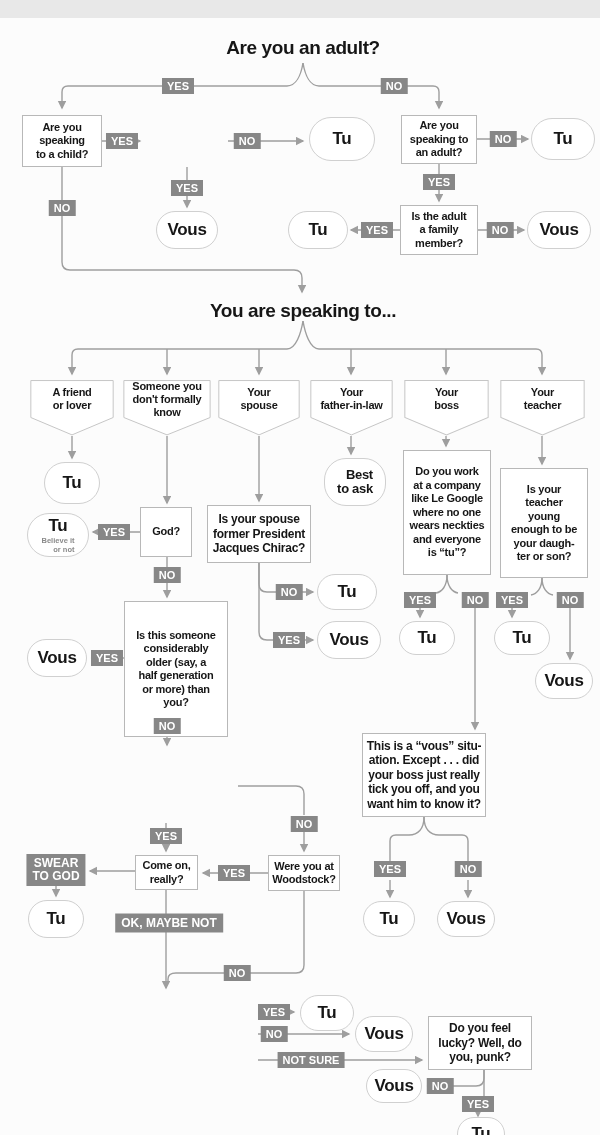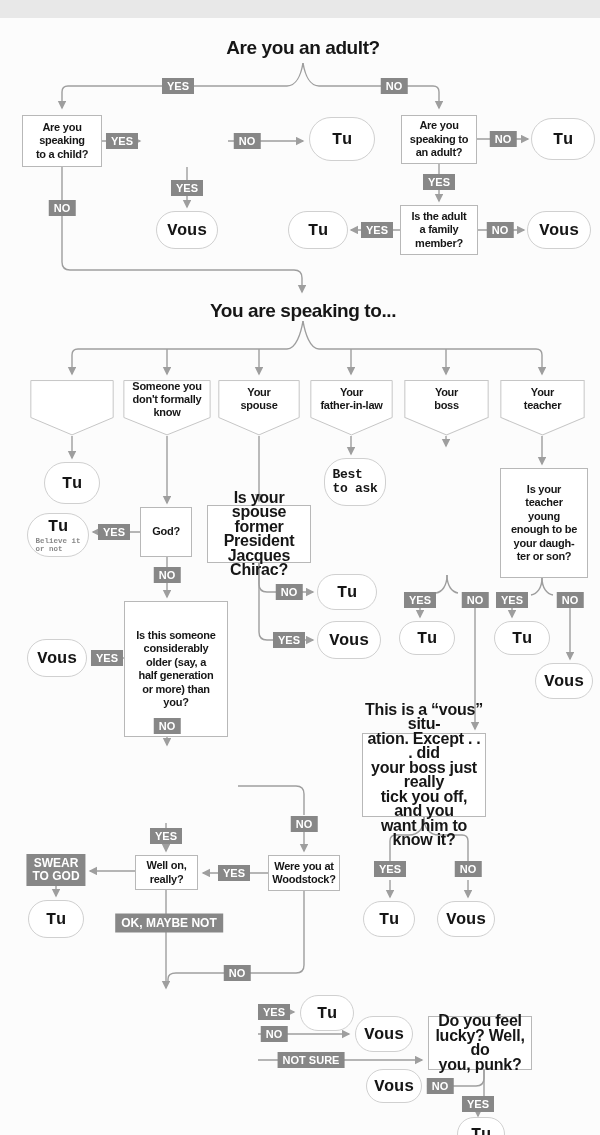--- a/index.html
+++ b/index.html
@@ -15,26 +15,26 @@
     position:absolute;transform:translate(-50%,-50%);
     font-weight:bold;font-size:19px;letter-spacing:-0.4px;white-space:nowrap;
   }
   .qbox{
     position:absolute;box-sizing:border-box;background:#fff;
     border:1px solid #b8b8b8;
     display:flex;align-items:center;justify-content:center;text-align:center;
     font-weight:bold;font-size:11px;line-height:13.5px;letter-spacing:-0.25px;
     white-space:pre-line;padding:2px;
   }
-  .qbox.big{font-size:16px;line-height:14.5px;}
+  .qbox.big{font-size:12px;line-height:14.5px;}
   .oval{
     position:absolute;transform:translate(-50%,-50%);box-sizing:border-box;
     background:#fff;border:1.5px solid #d0d0d0;border-radius:22px;
     display:flex;flex-direction:column;align-items:center;justify-content:center;
-    font-weight:bold;font-size:17px;letter-spacing:-0.3px;text-align:left;font-family:Liberation Mono, monospace;
+    font-weight:bold;font-size:17px;letter-spacing:-0.3px;text-align:right;
   }
   .oval .sub{
     font-size:7.5px;line-height:8.5px;font-weight:bold;color:#8a8a8a;
     letter-spacing:0;white-space:pre-line;margin-top:1px;
   }
   .oval.ask{font-size:13px;line-height:14px;white-space:pre-line;}
   .badge{
     position:absolute;transform:translate(-50%,-50%);
     background:#878787;color:#fff;font-weight:bold;font-size:11px;line-height:12px;
     padding:2px 5px;text-align:center;white-space:pre-line;letter-spacing:0;
@@ -144,20 +144,22 @@
   <div class="qbox" style="left:400px;top:187px;width:78px;height:50px">Is the adult
 a family
 member?</div>
   <div class="badge" style="left:500px;top:212px">NO</div>
   <div class="oval" style="left:559px;top:212px;width:64px;height:38px">Vous</div>
 
   <div class="pent" style="left:30px;top:362px;width:84px;height:56px">
     <svg viewBox="0 0 100 100" preserveAspectRatio="none">
         <polygon points="1,1 99,1 99,67 50,98 1,67" fill="#ffffff" stroke="#c6c6c6" stroke-width="1" vector-effect="non-scaling-stroke"></polygon>
       </svg>
+    <div class="plabel">A friend
+or lover</div>
   </div>
   <div class="pent" style="left:123px;top:362px;width:88px;height:56px">
     <svg viewBox="0 0 100 100" preserveAspectRatio="none">
         <polygon points="1,1 99,1 99,67 50,98 1,67" fill="#ffffff" stroke="#c6c6c6" stroke-width="1" vector-effect="non-scaling-stroke"></polygon>
       </svg>
     <div class="plabel">Someone you
 don't formally
 know</div>
   </div>
   <div class="pent" style="left:218px;top:362px;width:82px;height:56px">
@@ -213,20 +215,27 @@
 former President
 Jacques Chirac?</div>
   <div class="badge" style="left:289px;top:574px">NO</div>
   <div class="oval" style="left:347px;top:574px;width:60px;height:36px">Tu</div>
   <div class="badge" style="left:289px;top:622px">YES</div>
   <div class="oval" style="left:349px;top:622px;width:64px;height:38px">Vous</div>
 
   <div class="oval ask" style="left:355px;top:464px;width:62px;height:48px">Best
 to ask</div>
 
+  <div class="qbox" style="left:403px;top:432px;width:88px;height:125px">Do you work
+at a company
+like Le Google
+where no one
+wears neckties
+and everyone
+is “tu”?</div>
   <div class="badge" style="left:420px;top:582px">YES</div>
   <div class="badge" style="left:475px;top:582px">NO</div>
   <div class="oval" style="left:427px;top:620px;width:56px;height:34px">Tu</div>
 
   <div class="qbox" style="left:500px;top:450px;width:88px;height:110px">Is your
 teacher
 young
 enough to be
 your daugh-
 ter or son?</div>
@@ -242,21 +251,21 @@
 want him to know it?</div>
   <div class="badge" style="left:390px;top:851px">YES</div>
   <div class="badge" style="left:468px;top:851px">NO</div>
   <div class="oval" style="left:389px;top:901px;width:52px;height:36px">Tu</div>
   <div class="oval" style="left:466px;top:901px;width:58px;height:36px">Vous</div>
 
   <div class="badge" style="left:166px;top:818px">YES</div>
   <div class="badge" style="left:304px;top:806px">NO</div>
   <div class="qbox" style="left:268px;top:837px;width:72px;height:36px">Were you at
 Woodstock?</div>
-  <div class="qbox" style="left:135px;top:837px;width:63px;height:35px">Well on,
+  <div class="qbox" style="left:135px;top:837px;width:63px;height:35px">Come on,
 really?</div>
   <div class="badge" style="left:234px;top:855px">YES</div>
   <div class="badge wide" style="left:56px;top:852px">SWEAR
 TO GOD</div>
   <div class="oval" style="left:56px;top:901px;width:56px;height:38px">Tu</div>
   <div class="badge wide" style="left:169px;top:905px">OK, MAYBE NOT</div>
   <div class="badge" style="left:237px;top:955px">NO</div>
 
   <div class="badge" style="left:274px;top:994px">YES</div>
   <div class="oval" style="left:327px;top:995px;width:54px;height:36px">Tu</div>

